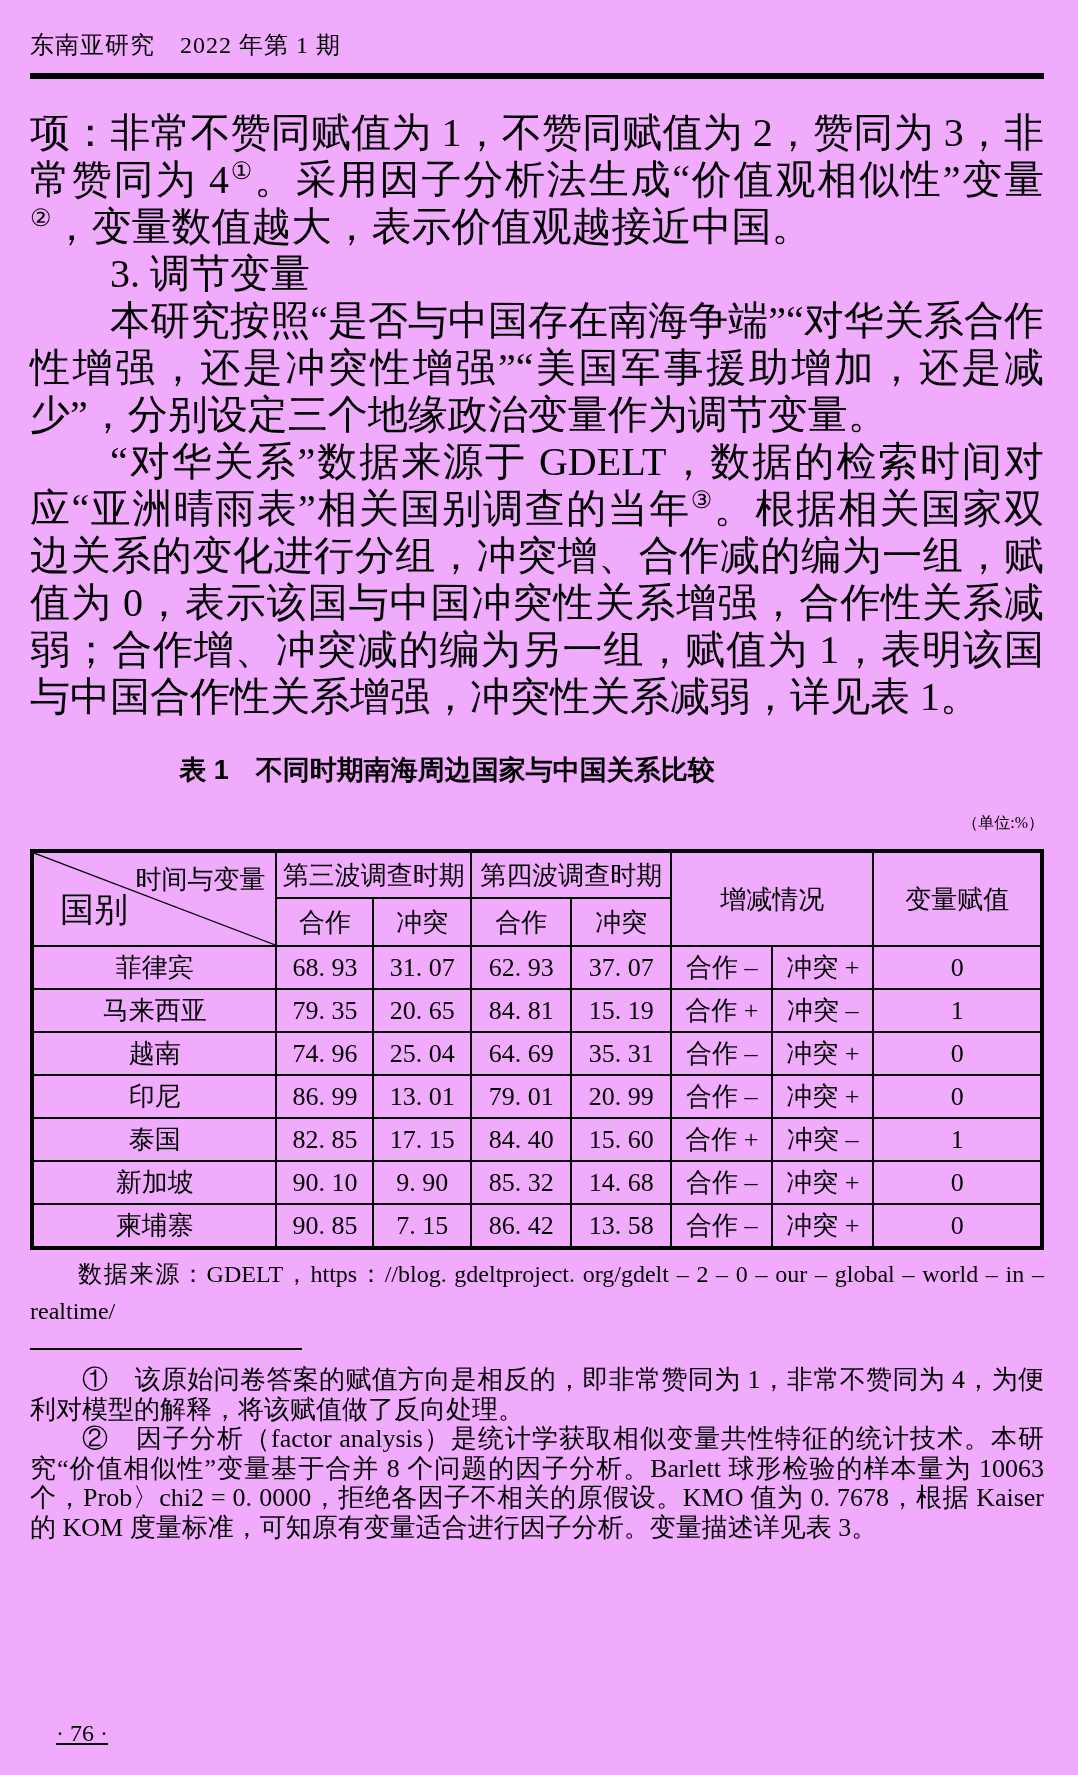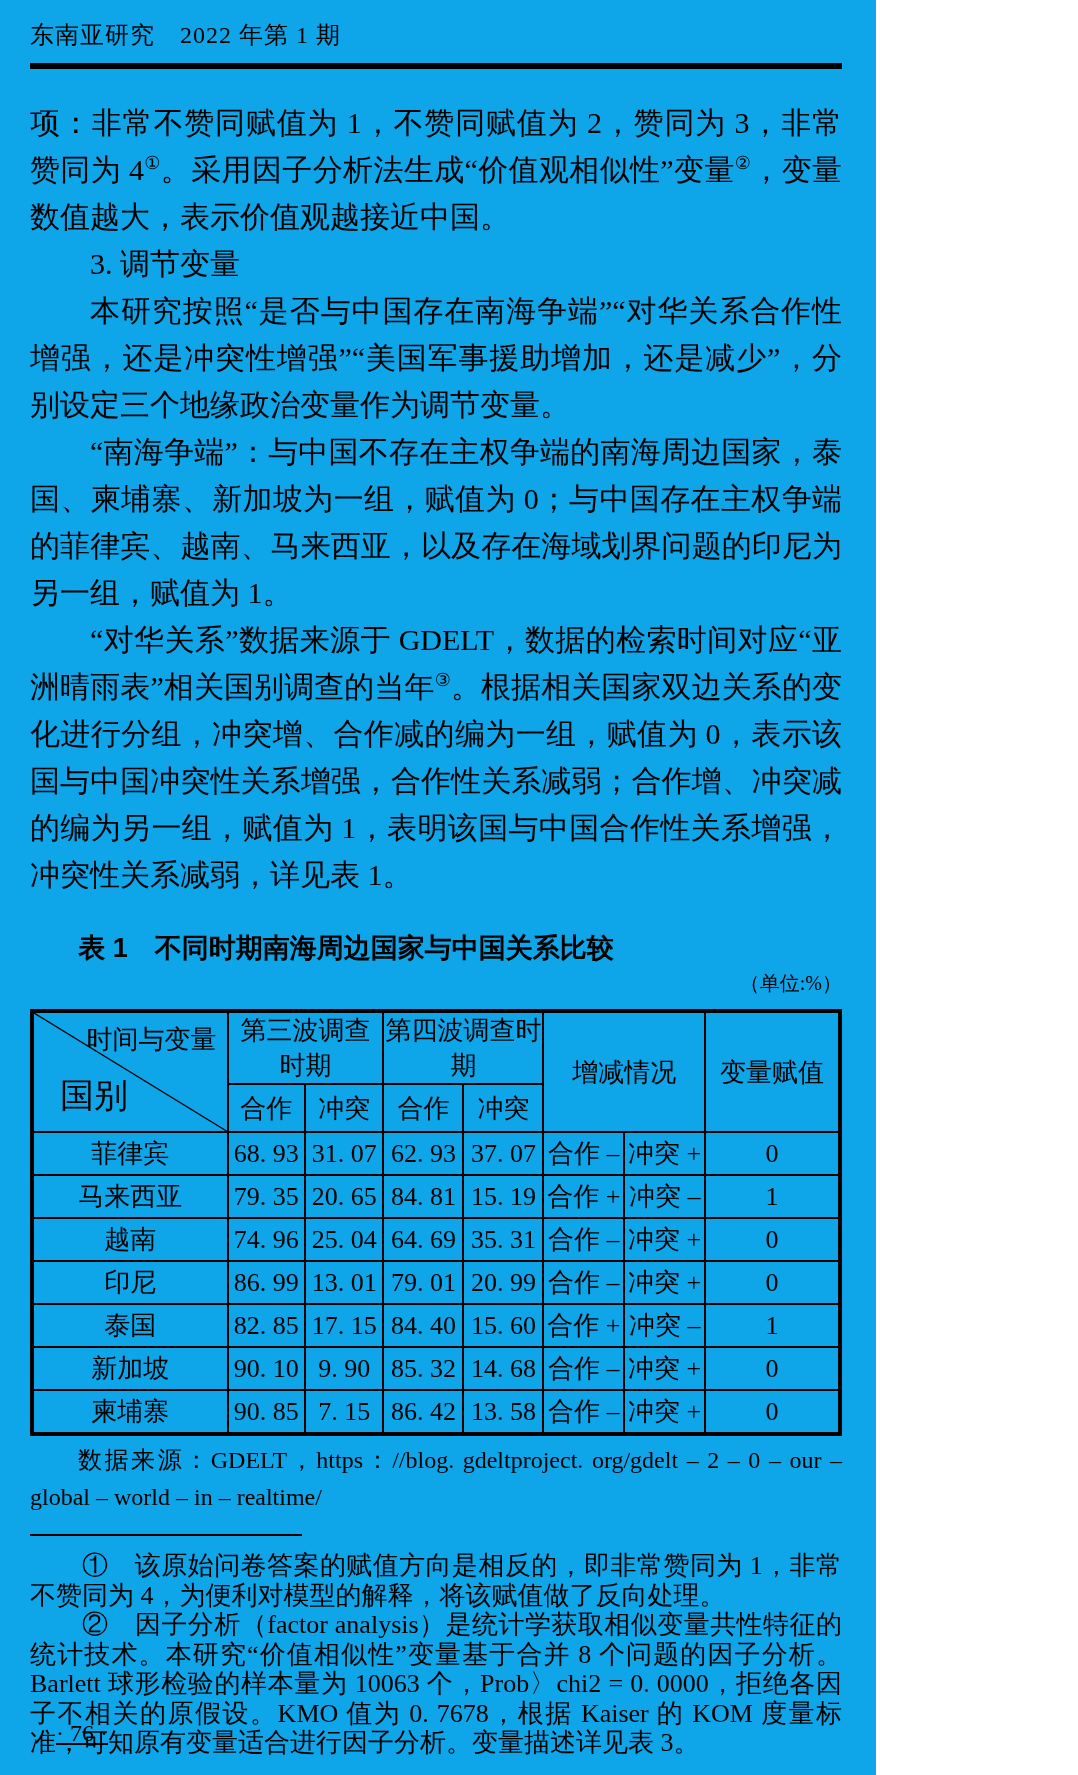--- a/index.html
+++ b/index.html
@@ -1,41 +1,41 @@
 <!DOCTYPE html>
 <html><head>
 <meta charset="utf-8">
 <style>
   html,body{margin:0;padding:0;background:#fff;}
   .page{
     position:relative;
-    width:876px;height:1775px;
+    width:1078px;height:1775px;
     box-sizing:border-box;
-    background:#0ea5e9;color:#000;
-    padding:20px 34px 0 30px;
+    background:#f0abfc;color:#000;
+    padding:30px 34px 0 30px;
     font-family:"Liberation Serif","DejaVu Serif",serif;
     overflow:hidden;
   }
   .running-head{
     font-size:24px;line-height:30px;letter-spacing:1px;
   }
   .head-rule{height:6px;background:#000;margin-top:13px;}
-  .body-text{margin-top:30px;font-size:30px;line-height:47px;text-align:justify;}
+  .body-text{margin-top:30px;font-size:40px;line-height:47px;text-align:justify;}
   .body-text p{margin:0;}
   .body-text p.indent{text-indent:2em;}
   sup{font-size:0.6em;vertical-align:super;line-height:0;}
   .table-caption{
     margin-top:34px;
     text-align:center;
     padding-right:180px;
     font-family:"Liberation Sans","DejaVu Sans",sans-serif;
     font-weight:bold;
     font-size:27px;line-height:32px;
   }
-  .unit-note{margin-top:6px;text-align:right;font-size:20px;line-height:26px;}
+  .unit-note{margin-top:24px;text-align:right;font-size:16px;line-height:26px;}
   table.data-table{
     width:100%;margin-top:13px;
     border-collapse:collapse;table-layout:fixed;
     border:4px solid #000;
   }
   .data-table th,.data-table td{
     border:2px solid #000;
     text-align:center;vertical-align:middle;
     font-weight:normal;padding:0;
     font-size:26px;
@@ -62,21 +62,20 @@
 
 <div class="page">
 
   <div class="running-head">东南亚研究　2022 年第 1 期</div>
   <div class="head-rule"></div>
 
   <div class="body-text">
     <p>项：非常不赞同赋值为 1，不赞同赋值为 2，赞同为 3，非常赞同为 4<sup>①</sup>。采用因子分析法生成“价值观相似性”变量<sup>②</sup>，变量数值越大，表示价值观越接近中国。</p>
     <p class="indent">3. 调节变量</p>
     <p class="indent">本研究按照“是否与中国存在南海争端”“对华关系合作性增强，还是冲突性增强”“美国军事援助增加，还是减少”，分别设定三个地缘政治变量作为调节变量。</p>
-    <p class="indent">“南海争端”：与中国不存在主权争端的南海周边国家，泰国、柬埔寨、新加坡为一组，赋值为 0；与中国存在主权争端的菲律宾、越南、马来西亚，以及存在海域划界问题的印尼为另一组，赋值为 1。</p>
     <p class="indent">“对华关系”数据来源于 GDELT，数据的检索时间对应“亚洲晴雨表”相关国别调查的当年<sup>③</sup>。根据相关国家双边关系的变化进行分组，冲突增、合作减的编为一组，赋值为 0，表示该国与中国冲突性关系增强，合作性关系减弱；合作增、冲突减的编为另一组，赋值为 1，表明该国与中国合作性关系增强，冲突性关系减弱，详见表 1。</p>
   </div>
 
   <div class="table-caption">表 1　不同时期南海周边国家与中国关系比较</div>
   <div class="unit-note">（单位:%）</div>
 
   <table class="data-table">
     <colgroup>
       <col style="width:24.2%">
       <col style="width:9.6%">

